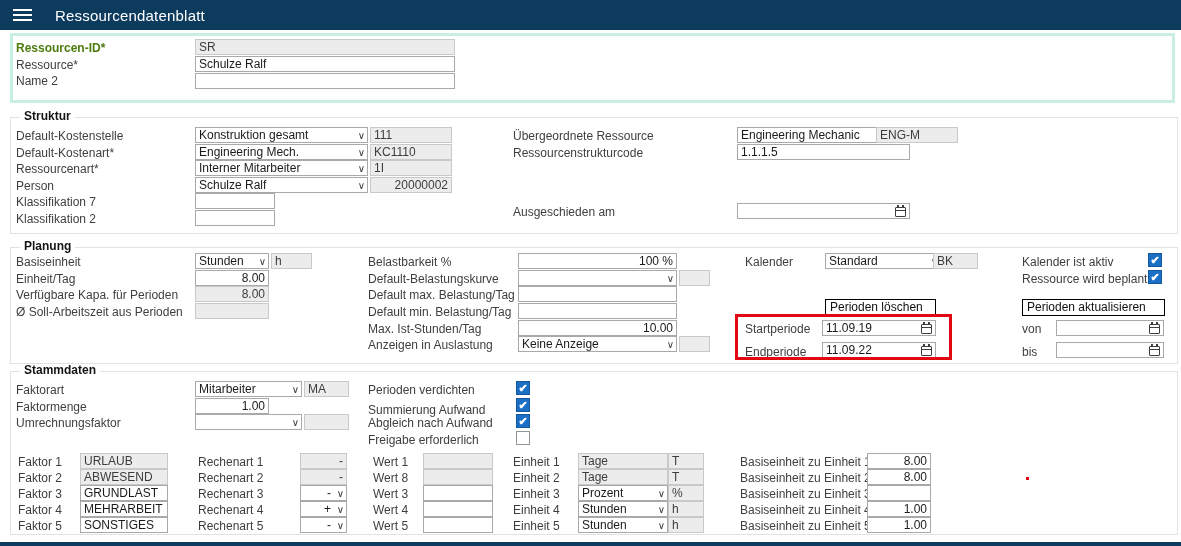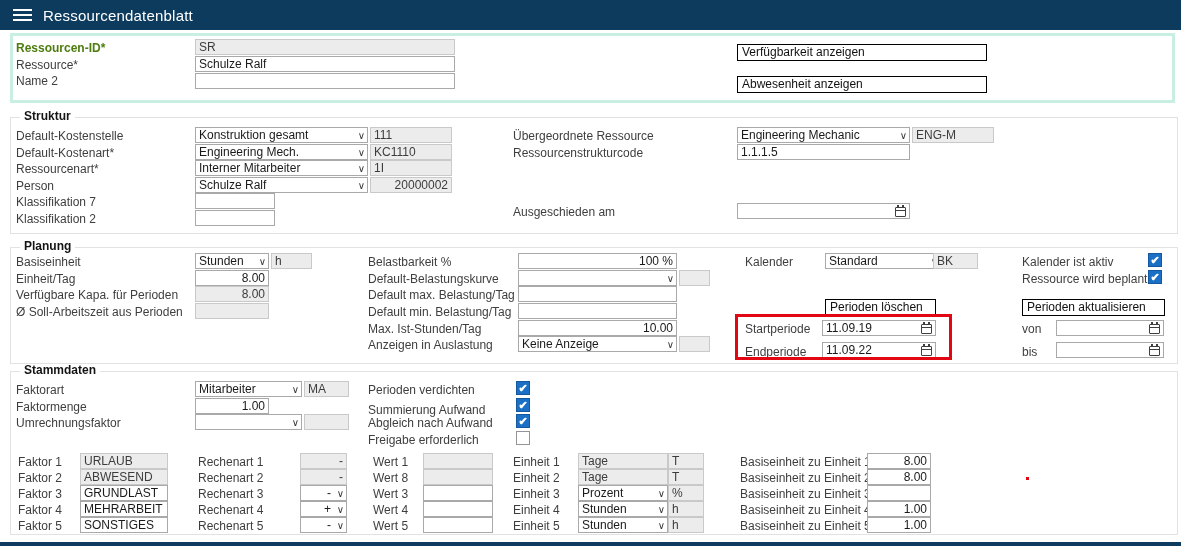--- a/index.html
+++ b/index.html
@@ -3,21 +3,21 @@
 <meta charset="utf-8">
 <style>
   *{margin:0;padding:0;box-sizing:border-box}
   html,body{background:#fff}
   .page{position:relative;width:1181px;height:546px;background:#fff;overflow:hidden;
         font-family:"Liberation Sans",sans-serif;font-size:12px;color:#1a1a1a}
   .header{position:absolute;left:0;top:0;width:1181px;height:30px;background:#0d3b5e;display:flex;align-items:center}
   .burger{position:relative;width:19px;height:13px;margin-left:13px;cursor:pointer}
   .burger i{position:absolute;left:0;width:19px;height:2.6px;background:#fff}
   .burger i:nth-child(1){top:0}.burger i:nth-child(2){top:5.2px}.burger i:nth-child(3){top:10.4px}
-  .htitle{color:#fff;font-size:15px;margin-left:11px;letter-spacing:.2px}
+  .htitle{color:#fff;font-size:15px;margin-left:23px;letter-spacing:.2px}
   .bottombar{position:absolute;left:0;top:542px;width:1181px;height:4px;background:#0d3b5e}
 
   .topbox{position:absolute;left:10px;top:33px;width:1165px;height:70px;border:3px solid #c9efe3;background:#fff}
   .fs{position:absolute;border:1px solid #e2e2e2;background:transparent}
   .legend{position:absolute;background:#fff;padding:0 4px;font-weight:bold;color:#141414;font-size:12px;line-height:13px;white-space:nowrap}
 
   .lbl{position:absolute;color:#3e3e3e;white-space:nowrap;line-height:13px}
   .lbl.b{font-weight:bold;color:#4d7c0f}
 
   .inp{position:absolute;height:16px;background:#fff;border:1px solid #a9a9a9;line-height:14px;padding:0 3px;
@@ -60,22 +60,20 @@
     <div class="htitle">Ressourcendatenblatt</div>
   </div>
 
   <div class="topbox"></div>
   <div class="lbl b" style="left:16px;top:42px">Ressourcen-ID*</div>
   <div class="inp gray" style="left:195px;top:39px;width:260px">SR</div>
   <div class="lbl" style="left:16px;top:59px">Ressource*</div>
   <div class="inp" style="left:195px;top:56px;width:260px">Schulze Ralf</div>
   <div class="lbl" style="left:16px;top:75px">Name 2</div>
   <div class="inp" style="left:195px;top:73px;width:260px"></div>
-  <div class="btn" style="left:737px;top:44px;width:250px">Verfügbarkeit anzeigen</div>
-  <div class="btn" style="left:737px;top:76px;width:250px">Abwesenheit anzeigen</div>
 
   <div class="fs" style="left:10px;top:117px;width:1168px;height:117px"></div>
   <div class="legend" style="left:20px;top:110px">Struktur</div>
 
   <div class="lbl" style="left:16px;top:130px">Default-Kostenstelle</div>
   <div class="sel" style="left:195px;top:127px;width:173px">
     <span>Konstruktion gesamt</span>
     <span class="arr">∨</span>
   </div>
   <div class="inp gray" style="left:370px;top:127px;width:82px">111</div>
@@ -104,21 +102,21 @@
   <div class="lbl" style="left:16px;top:196px">Klassifikation 7</div>
   <div class="inp" style="left:195px;top:193px;width:80px"></div>
   <div class="lbl" style="left:16px;top:213px">Klassifikation 2</div>
   <div class="inp" style="left:195px;top:210px;width:80px"></div>
 
   <div class="lbl" style="left:513px;top:130px">Übergeordnete Ressource</div>
   <div class="sel" style="left:737px;top:127px;width:173px">
     <span>Engineering Mechanic</span>
     <span class="arr">∨</span>
   </div>
-  <div class="inp gray" style="left:912px;top:127px;width:82px">ENG-M</div>
+  <div class="inp gray" style="left:876px;top:127px;width:82px">ENG-M</div>
 
   <div class="lbl" style="left:513px;top:147px">Ressourcenstrukturcode</div>
   <div class="inp" style="left:737px;top:144px;width:173px">1.1.1.5</div>
 
   <div class="lbl" style="left:513px;top:206px">Ausgeschieden am</div>
   <div class="inp date" style="left:737px;top:203px;width:173px">
     <span></span>
     <span class="cal"></span>
   </div>
 

